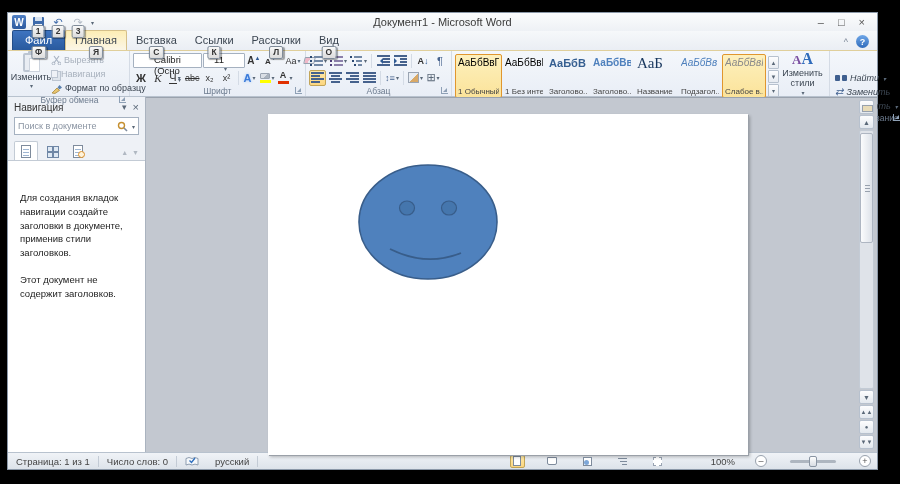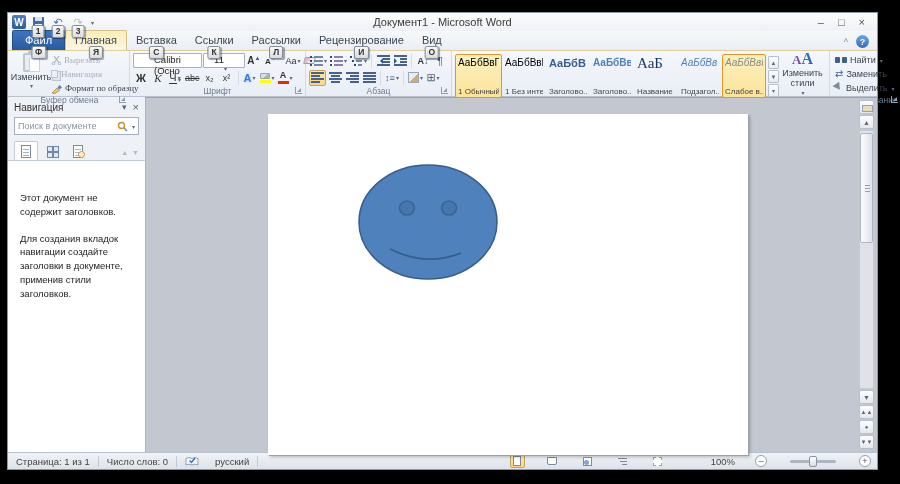--- a/index.html
+++ b/index.html
@@ -60,21 +60,21 @@
   .rsep { width:1px; height:14px; background:#d4dbe5; margin:0 2px; }
   .dd { font-size:6px; color:#5a6878; margin-left:1px; }
 
   
   .g-clip { width:120px; }
   .paste-btn { width:36px; display:flex; flex-direction:column; align-items:center; padding-top:1px; }
   .clipico { width:16px; height:19px; border:2px solid #bcc5d1; border-radius:2px; background:#e9edf3; position:relative; }
   .clipico::before { content:""; position:absolute; left:3px; top:-4px; width:6px; height:3px; background:#bcc5d1; border-radius:1px; }
   .clipico::after { content:""; position:absolute; left:4px; top:3px; width:9px; height:12px; background:#fff; border:1px solid #ccd3dd; }
   .paste-label { font-size:9px; color:#3c4652; line-height:10px; }
-  .clip-small { display:flex; flex-direction:column; justify-content:flex-start; padding-top:1px;font-family:Liberation Serif, serif; }
+  .clip-small { display:flex; flex-direction:column; justify-content:flex-start; padding-top:1px; }
   .smallbtn { height:14px; display:flex; align-items:center; gap:3px; font-size:9px; color:#3c4652; white-space:nowrap; padding:0 2px; }
   .smallbtn.dis { color:#a8b1bd; }
   .copyico { width:7px; height:8px; border:1px solid #bcc5d1; background:#eef1f6; box-shadow:2px 2px 0 0 #dfe5ec, 2px 2px 0 1px #bcc5d1; }
 
   
   .combo { height:15px; background:#fff; border:1px solid #a5b1c0; display:flex; align-items:flex-end;
            font-size:9.5px; color:#222; padding:0 20px; border-radius:1px;flex-direction:column; }
   .combo .dd { margin-left:auto; }
   .fx-b { font-weight:bold; font-size:11px; color:#333; }
   .fx-i { font-style:italic; font-family:"Liberation Serif",serif; font-size:11px; color:#333; }
@@ -141,21 +141,21 @@
   .gal-scroll span { flex:1; background:linear-gradient(#fdfdfe,#e7ebf1); border:1px solid #b7c1ce; border-radius:1px;
                      font-size:6px; color:#5a6878; display:flex; align-items:center; justify-content:center; line-height:6px; }
   .chgstyles { width:54px; display:flex; flex-direction:column; align-items:center; justify-content:center; font-size:9px;
                color:#3c4652; text-align:center; line-height:10px; }
   .AA { font-family:"Liberation Serif",serif; font-weight:bold; line-height:14px; }
   .AA .a1 { color:#7a4ea0; font-size:13px; }
   .AA .a2 { color:#2f6bbb; font-size:16px; }
 
   
   .g-edit { width:88px; }
-  .edit-col { display:flex; flex-direction:column; justify-content:flex-start; padding-top:1px; }
+  .edit-col { display:flex; flex-direction:column; justify-content:flex-start; padding-top:19px;font-style:italic; }
   .binoc { display:inline-block; width:12px; height:8px; position:relative; }
   .binoc::before,.binoc::after { content:""; position:absolute; top:1px; width:5px; height:6px; background:#3f5f8f; border-radius:1px; }
   .binoc::before { left:0; } .binoc::after { right:0; }
   .swap { color:#3f5f8f; font-size:10px; line-height:10px; }
   .cursor-ico { display:inline-block; width:0; height:0; border:4px solid transparent; border-top:7px solid #7e8b9c; transform:rotate(-35deg); }
 
   
   .main { flex:1; display:flex; min-height:0; }
 
   
@@ -267,24 +267,20 @@
     </div>
     <div class="rtab">
       <span>Ссылки</span>
       <span class="keytip">К</span>
     </div>
     <div class="rtab">
       <span>Рассылки</span>
       <span class="keytip">Л</span>
     </div>
     <div class="rtab">
-      <span>Рецензирование</span>
-      <span class="keytip">И</span>
-    </div>
-    <div class="rtab">
       <span>Вид</span>
       <span class="keytip">О</span>
     </div>
     <div class="tabrow-right">
       <span class="collapse-icon">^</span>
       <span class="help-icon">?</span>
     </div>
   </div>
 
   <div class="ribbon">
@@ -552,22 +548,22 @@
           </span>
         <span class="ntab">
             <span class="npage npage-s"></span>
           </span>
         <span class="nav-updown">
           <span>▲</span>
           <span>▼</span>
         </span>
       </div>
       <div class="nav-body">
+        <p>Для создания вкладок навигации создайте заголовки в документе, применив стили заголовков.</p>
         <p>Этот документ не содержит заголовков.</p>
-        <p>Для создания вкладок навигации создайте заголовки в документе, применив стили заголовков.</p>
       </div>
     </div>
 
     <div class="docarea">
       <div class="page">
         <svg width="480" height="341">
           <ellipse cx="160" cy="108" rx="69" ry="57" fill="#4f81bd" stroke="#385d8a" stroke-width="1.6"></ellipse>
           <ellipse cx="139" cy="94" rx="7.5" ry="7" fill="#4576ad" stroke="#385d8a" stroke-width="1.2"></ellipse>
           <ellipse cx="181" cy="94" rx="7.5" ry="7" fill="#4576ad" stroke="#385d8a" stroke-width="1.2"></ellipse>
           <path d="M122 135 Q 158 153 193 139" fill="none" stroke="#385d8a" stroke-width="1.8"></path>

